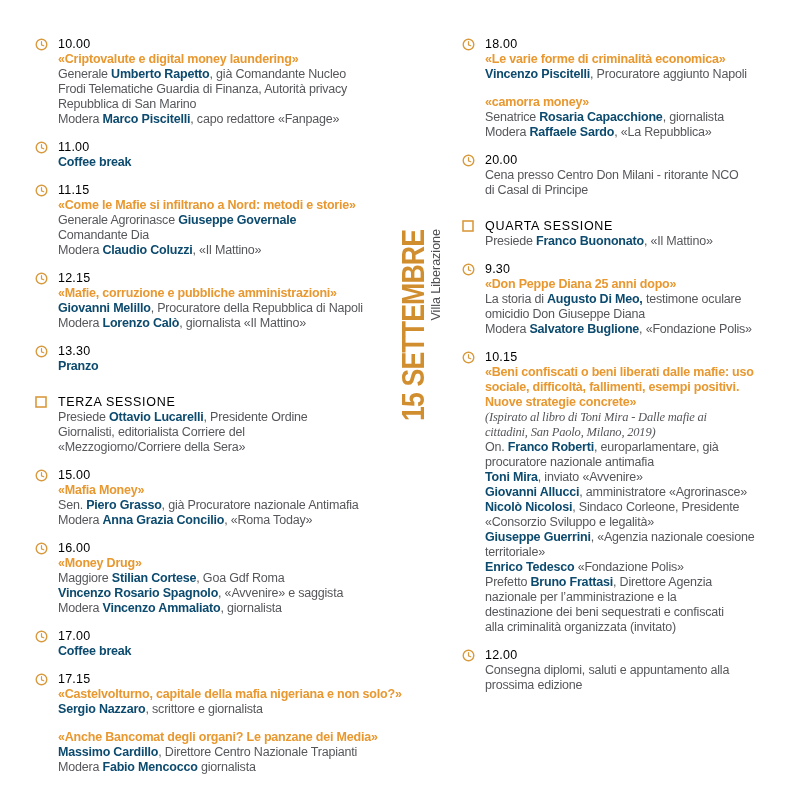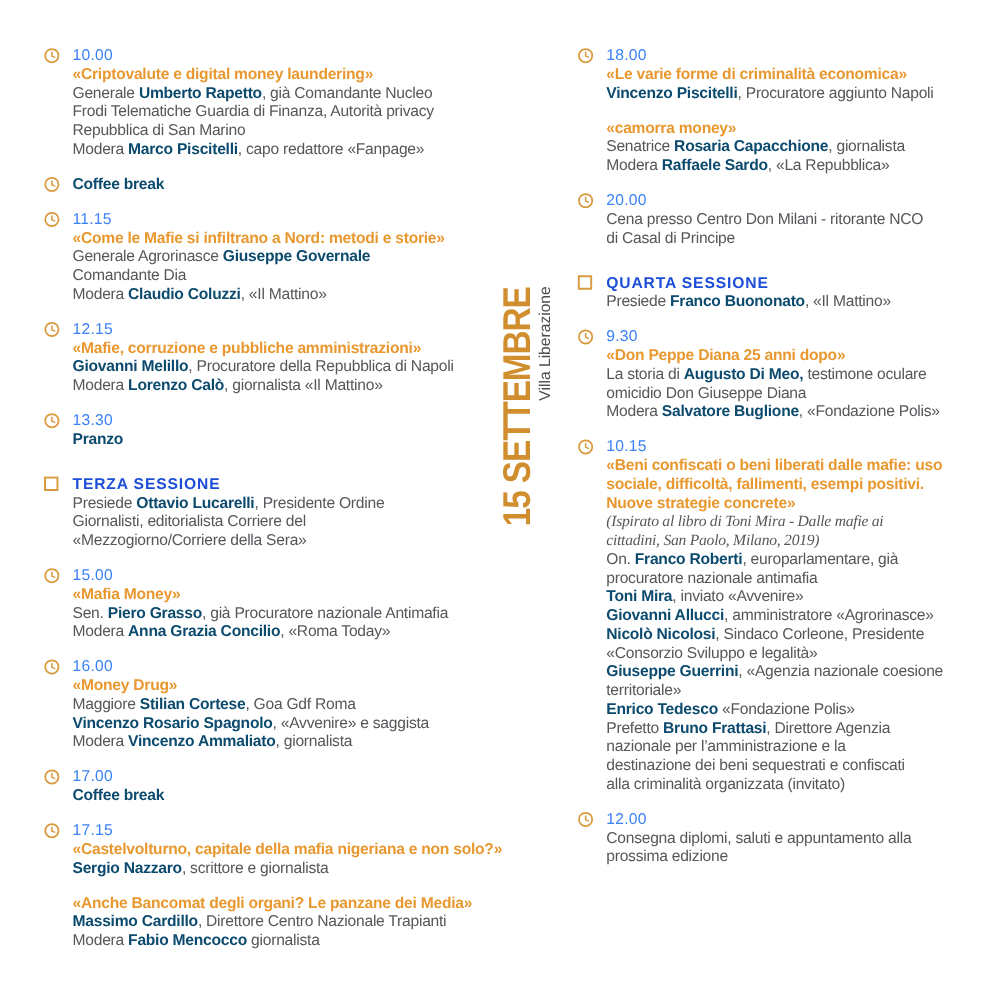--- a/index.html
+++ b/index.html
@@ -10,24 +10,24 @@
   }
   .col{position:absolute;top:37px;}
   #col-0{left:35px;width:382px;}
   #col-1{left:462px;width:336px;}
 
   .item{position:relative;padding-left:23px;margin-bottom:13px;}
   .item.session{margin-top:21px;}
   .item .icon{position:absolute;left:0;top:1px;line-height:0;}
 
   .time{
-    font-size:12.5px;line-height:15px;color:#3b82f6;letter-spacing:0.2px;
+    font-size:12.5px;line-height:15px;color:#000000;letter-spacing:0.2px;
   }
   .session-label{
-    font-size:12.5px;line-height:15px;color:#1d4ed8;font-weight:bold;letter-spacing:0.7px;
+    font-size:12.5px;line-height:15px;color:#000000;font-weight:normal;letter-spacing:0.7px;
   }
   .title{
     font-size:12.5px;line-height:15px;font-weight:bold;color:var(--accent,#E8982F);
     white-space:nowrap;letter-spacing:-0.2px;
   }
   .line{
     font-size:12.5px;line-height:15px;color:#56575B;white-space:nowrap;letter-spacing:-0.2px;
   }
   .line .b{font-weight:bold;color:#0c4a6e;}
   .line .i{font-style:italic;font-family:Liberation Serif, serif;}
@@ -60,20 +60,21 @@
       <div class="line"><span>Generale </span><span class="b">Umberto Rapetto</span><span>, già Comandante Nucleo</span></div>
       <div class="line"><span>Frodi Telematiche Guardia di Finanza, Autorità privacy</span></div>
       <div class="line"><span>Repubblica di San Marino</span></div>
       <div class="line"><span>Modera </span><span class="b">Marco Piscitelli</span><span>, capo redattore «Fanpage»</span></div>
     </div>
     <div class="item">
       <span class="icon"><svg width="13" height="13" viewBox="0 0 13 13">
           <circle cx="6.5" cy="6.5" r="5.3" fill="none" stroke="#D99A3E" stroke-width="1.4"></circle>
           <path d="M6.5 3.7 L6.5 6.9 L8.7 7.7" fill="none" stroke="#D99A3E" stroke-width="1.2" stroke-linecap="round" stroke-linejoin="round"></path>
         </svg></span>
+      <div class="time">11.00</div>
       <div class="line"><span class="b">Coffee break</span></div>
     </div>
     <div class="item">
       <span class="icon"><svg width="13" height="13" viewBox="0 0 13 13">
           <circle cx="6.5" cy="6.5" r="5.3" fill="none" stroke="#D99A3E" stroke-width="1.4"></circle>
           <path d="M6.5 3.7 L6.5 6.9 L8.7 7.7" fill="none" stroke="#D99A3E" stroke-width="1.2" stroke-linecap="round" stroke-linejoin="round"></path>
         </svg></span>
       <div class="time">11.15</div>
       <div class="title">«Come le Mafie si infiltrano a Nord: metodi e storie»</div>
       <div class="line"><span>Generale Agrorinasce </span><span class="b">Giuseppe Governale</span></div>

